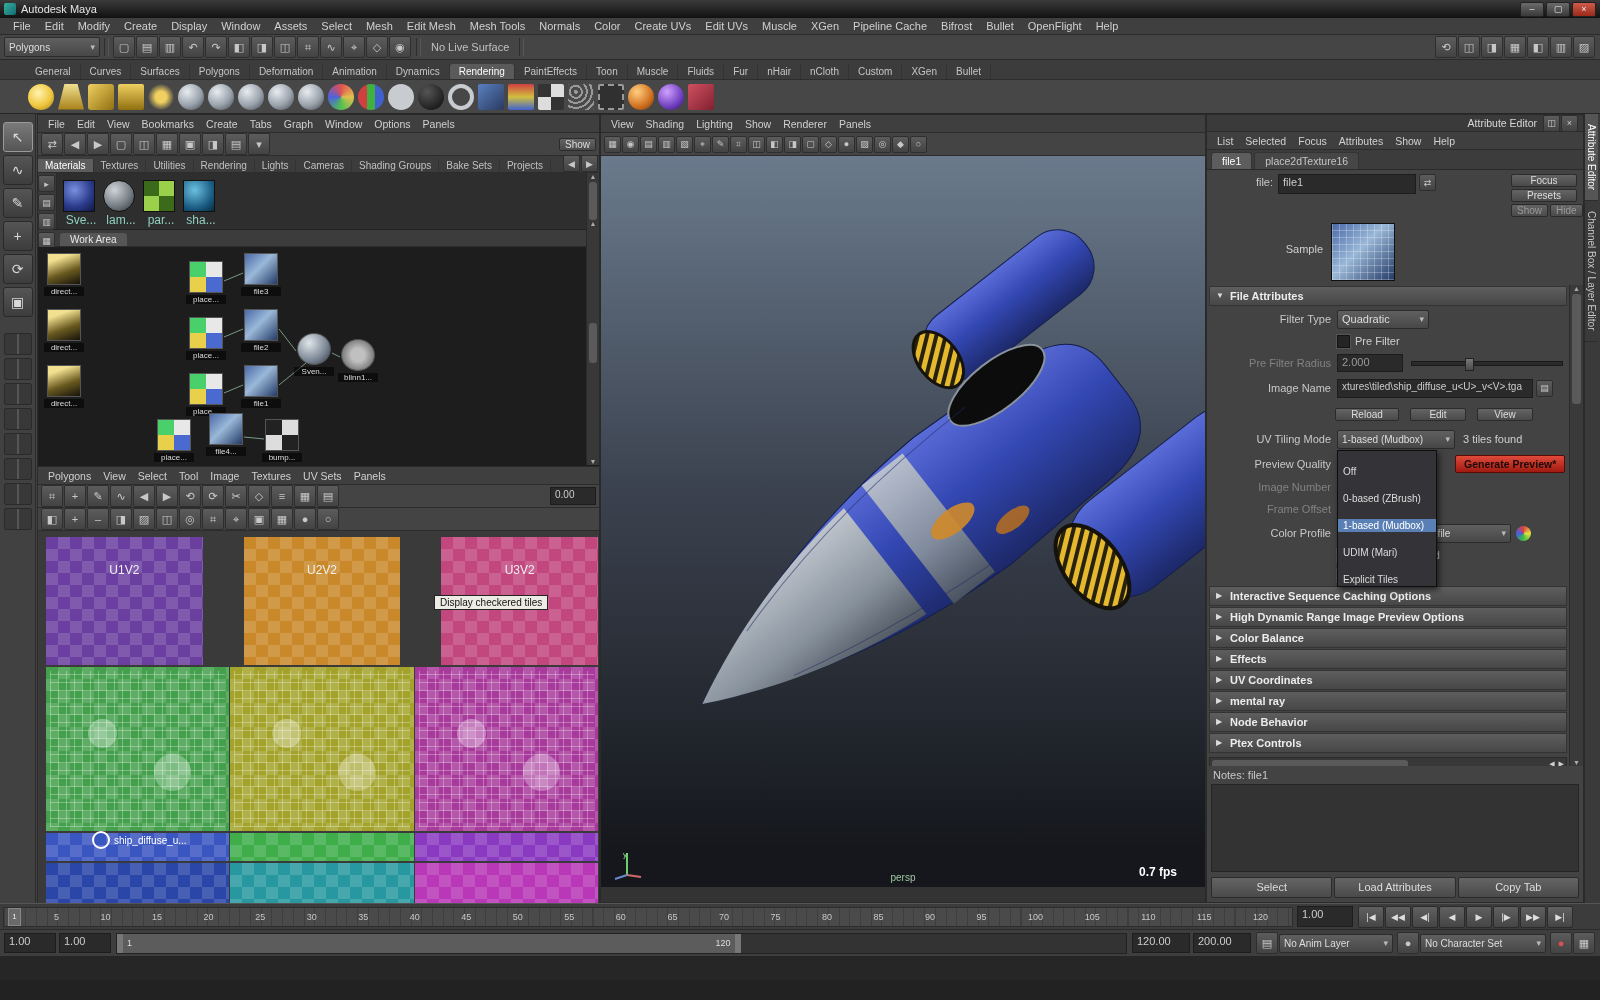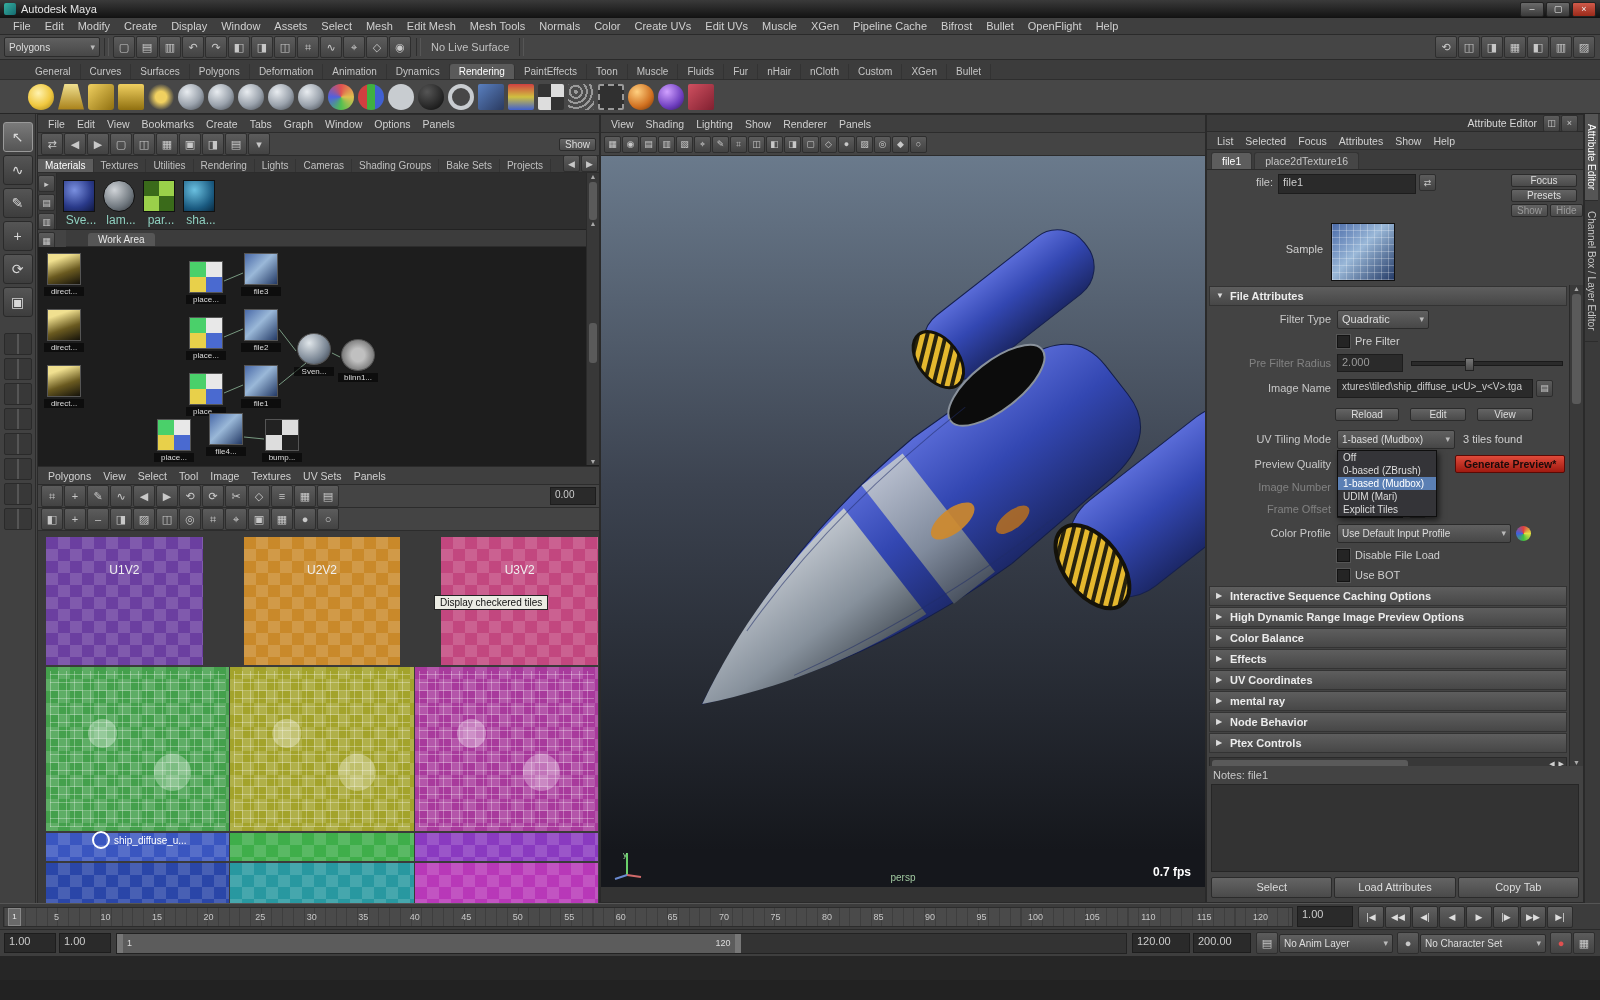--- a/index.html
+++ b/index.html
@@ -89,21 +89,21 @@
   .hs-tab.active{background:#5d5d5d;color:#fff;}
   #hs-swatch-area{height:56px;background:#2e2e2e;display:flex;border-bottom:1px solid #222;}
   #hs-minibar{width:18px;background:#3a3a3a;border-right:1px solid #2a2a2a;display:flex;flex-direction:column;align-items:center;padding-top:2px;gap:2px;}
   .swatch{width:30px;height:30px;margin:4px 2px 0 6px;border:1px solid #111;}
   .sw-wrap{display:flex;flex-direction:column;align-items:center;}
   .sw-label{font-size:12px;color:#8fd0c0;margin-top:1px;padding-left:8px;}
   .sw-blue{background:radial-gradient(circle at 35% 30%,#7a90e0,#2a3a8a 60%,#101840);}
   .sw-gray{background:radial-gradient(circle at 35% 30%,#d0d4d8,#70787f 60%,#2a2e33);border-radius:50%;}
   .sw-green{background:conic-gradient(#9ad04a 0 25%,#3a6a1a 0 50%,#9ad04a 0 75%,#3a6a1a 0);}
   .sw-blue2{background:radial-gradient(circle at 35% 30%,#6ac0e0,#1a5a80 65%,#0a2a40);}
-  #hs-workarea-tab{height:16px;background:#3c3c3c;border-bottom:1px solid #2c2c2c;display:flex;align-items:flex-end;margin-left:28px;}
+  #hs-workarea-tab{height:16px;background:#3c3c3c;border-bottom:1px solid #2c2c2c;display:flex;align-items:flex-end;}
   #workarea-label{background:#565656;color:#e8e8e8;font-size:10px;padding:1px 10px;border-radius:3px 3px 0 0;margin-left:22px;}
   #hs-graph{position:relative;height:237px;background:#1d1d1d;overflow:hidden;}
   .hs-node{position:absolute;width:40px;text-align:center;}
   .hs-node .thumb{width:32px;height:30px;margin:0 auto;border:1px solid #555;}
   .hs-node .nlabel{font-size:8px;color:#ddd;background:rgba(0,0,0,.55);margin-top:2px;padding:0 1px;white-space:nowrap;overflow:hidden;}
   .nd-light .thumb{background:linear-gradient(160deg,#f0e090 20%,#6a5a20 60%,#15120a);}
   .nd-place .thumb{background:conic-gradient(#e8e8e8 0 25%,#4a6ad0 0 50%,#e8d04a 0 75%,#4ad06a 0);}
   .nd-file .thumb{background:linear-gradient(135deg,#4a6aa8,#9ab8d8 45%,#243a66);}
   .nd-mat .thumb{border-radius:50%;background:radial-gradient(circle at 35% 30%,#e0e6ea,#7a8694 60%,#2c3440);}
   .nd-bump .thumb{background:conic-gradient(#ddd 0 25%,#222 0 50%,#ddd 0 75%,#222 0);}
@@ -136,21 +136,21 @@
                      radial-gradient(circle at 70% 65%,rgba(255,255,255,.3) 0 18px,transparent 19px);}
   #ship-label{position:absolute;left:54px;top:4px;color:#fff;font-size:10px;display:flex;align-items:center;z-index:2;}
   #ship-label .ringico{width:14px;height:14px;border:2px solid #fff;border-radius:50%;margin-right:4px;}
   #uv-tooltip{position:absolute;left:396px;top:64px;background:#ecece4;color:#111;border:1px solid #222;
               font-size:10px;padding:1px 5px;z-index:5;white-space:nowrap;}
 
   
   #viewport{left:600px;top:114px;width:606px;height:789px;background:#333;}
   #vp-canvas{position:relative;height:731px;background:linear-gradient(#6a7a8c,#3c4350 45%,#15171c 95%);overflow:hidden;}
   #vp-cam{position:absolute;left:0;right:0;bottom:4px;text-align:center;color:#a0c8a0;font-size:10px;}
-  #vp-fps{position:absolute;right:14px;bottom:8px;color:#fff;font-size:12px;font-weight:bold;}
+  #vp-fps{position:absolute;right:28px;bottom:8px;color:#fff;font-size:12px;font-weight:bold;}
   #vp-axis{position:absolute;left:10px;bottom:6px;}
 
   
   #attreditor{left:1206px;top:114px;width:378px;height:789px;display:flex;flex-direction:column;}
   #ae-title{height:16px;background:#3a3a3a;border-bottom:1px solid #2a2a2a;display:flex;align-items:center;justify-content:flex-end;padding:0 4px;color:#d8d8d8;font-size:10.5px;}
   .ae-tabs{height:19px;background:#3c3c3c;border-bottom:1px solid #2a2a2a;display:flex;align-items:flex-end;padding-left:4px;}
   .ae-tab{padding:2px 10px;font-size:10.5px;color:#c5c5c5;border:1px solid #333;border-bottom:none;border-radius:3px 3px 0 0;background:#464646;margin-right:2px;}
   .ae-tab.active{background:#5d5d5d;color:#fff;}
   #ae-filerow{padding:4px 6px 2px 6px;display:flex;}
   #ae-filerow .lbl{width:60px;text-align:right;margin-right:5px;color:#c8c8c8;padding-top:2px;}
@@ -166,21 +166,21 @@
   .sect{position:relative;background:linear-gradient(#5e5e5e,#474747);border:1px solid #333;color:#ececec;font-weight:bold;
         font-size:11px;height:18px;line-height:18px;padding-left:20px;margin:1px 2px;}
   .sect .arr{position:absolute;left:6px;font-size:8px;color:#ddd;}
   .ae-row{display:flex;align-items:center;height:24px;padding-left:4px;}
   .ae-row.h20{height:20px;} .ae-row.h26{height:26px;}
   .ae-row .lbl{width:120px;text-align:right;margin-right:6px;color:#c8c8c8;flex:none;}
   .ae-row .lbl.dim{color:#828282;}
   .slider{width:150px;height:3px;background:#2a2a2a;border:1px solid #1a1a1a;position:relative;margin-left:8px;}
   .slider .knob{position:absolute;left:35%;top:-4px;width:7px;height:11px;background:linear-gradient(#777,#4a4a4a);border:1px solid #222;}
   #ae-popup{position:absolute;left:130px;top:165px;width:98px;background:#343438;border:1px solid #0e0e0e;z-index:30;box-shadow:2px 3px 6px rgba(0,0,0,.6);}
-  #ae-popup .opt{height:13px;line-height:13px;font-size:10px;color:#ddd;padding:0 5px;white-space:nowrap;}
+  #ae-popup .opt{height:13px;line-height:13px;font-size:10px;color:#ddd;padding:0 5px;white-space:nowrap;margin-top:14px;}
   #ae-popup .opt.active{background:#5a7fb4;color:#fff;}
   .gen-preview{background:linear-gradient(#e04a3a,#a01a10);border:1px solid #5a0a05;color:#1a0a0a;font-weight:bold;
                font-size:10.5px;padding:2px 8px;border-radius:2px;margin-left:14px;}
   .hscroll{height:12px;margin:4px 2px 2px 2px;background:#383838;border:1px solid #2a2a2a;display:flex;align-items:center;}
   .hscroll .thumbh{height:8px;width:55%;background:#5a5a5a;border-radius:3px;margin-left:2px;}
   #ae-notes-label{padding:3px 6px;color:#c8c8c8;}
   #ae-notes{height:86px;margin:0 4px;background:#333;border:1px solid #262626;}
   #ae-buttons{height:26px;display:flex;align-items:center;gap:2px;padding:2px 4px;}
   #ae-buttons .btn{flex:1;height:19px;line-height:19px;padding:0;}
   #ae-vscroll{position:absolute;right:0;top:0;bottom:0;width:13px;background:#3a3a3a;border-left:1px solid #2a2a2a;

